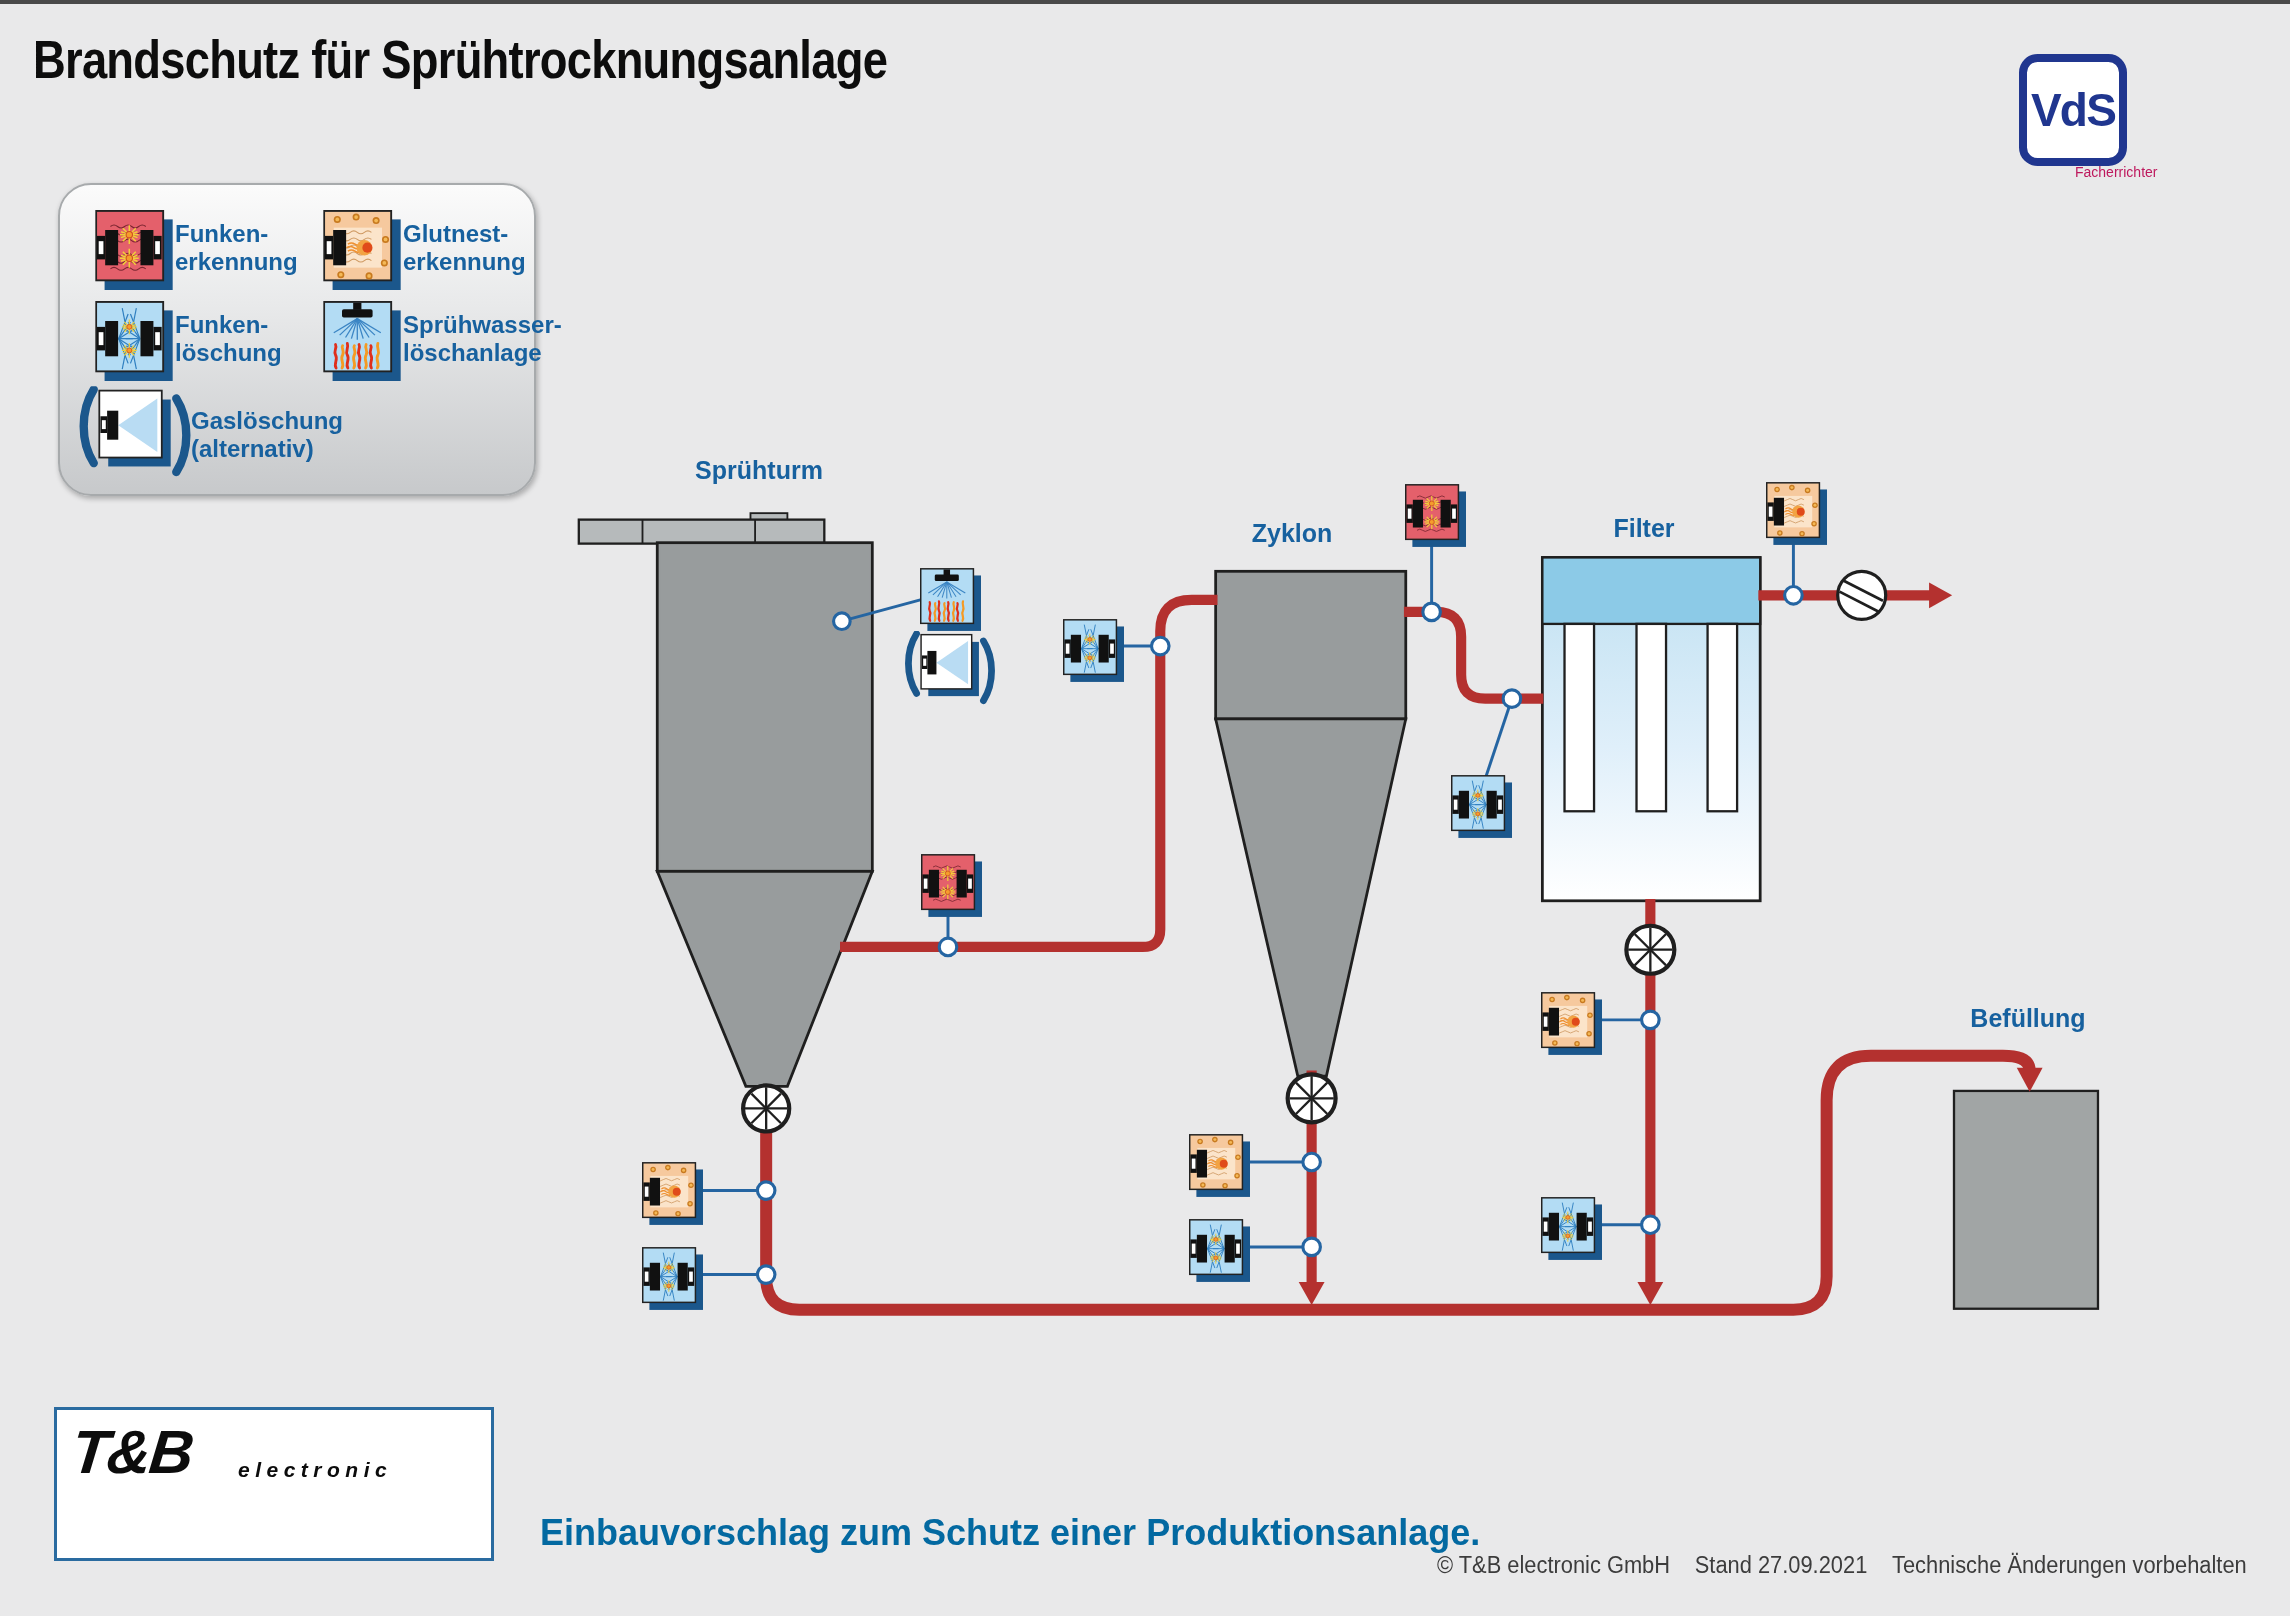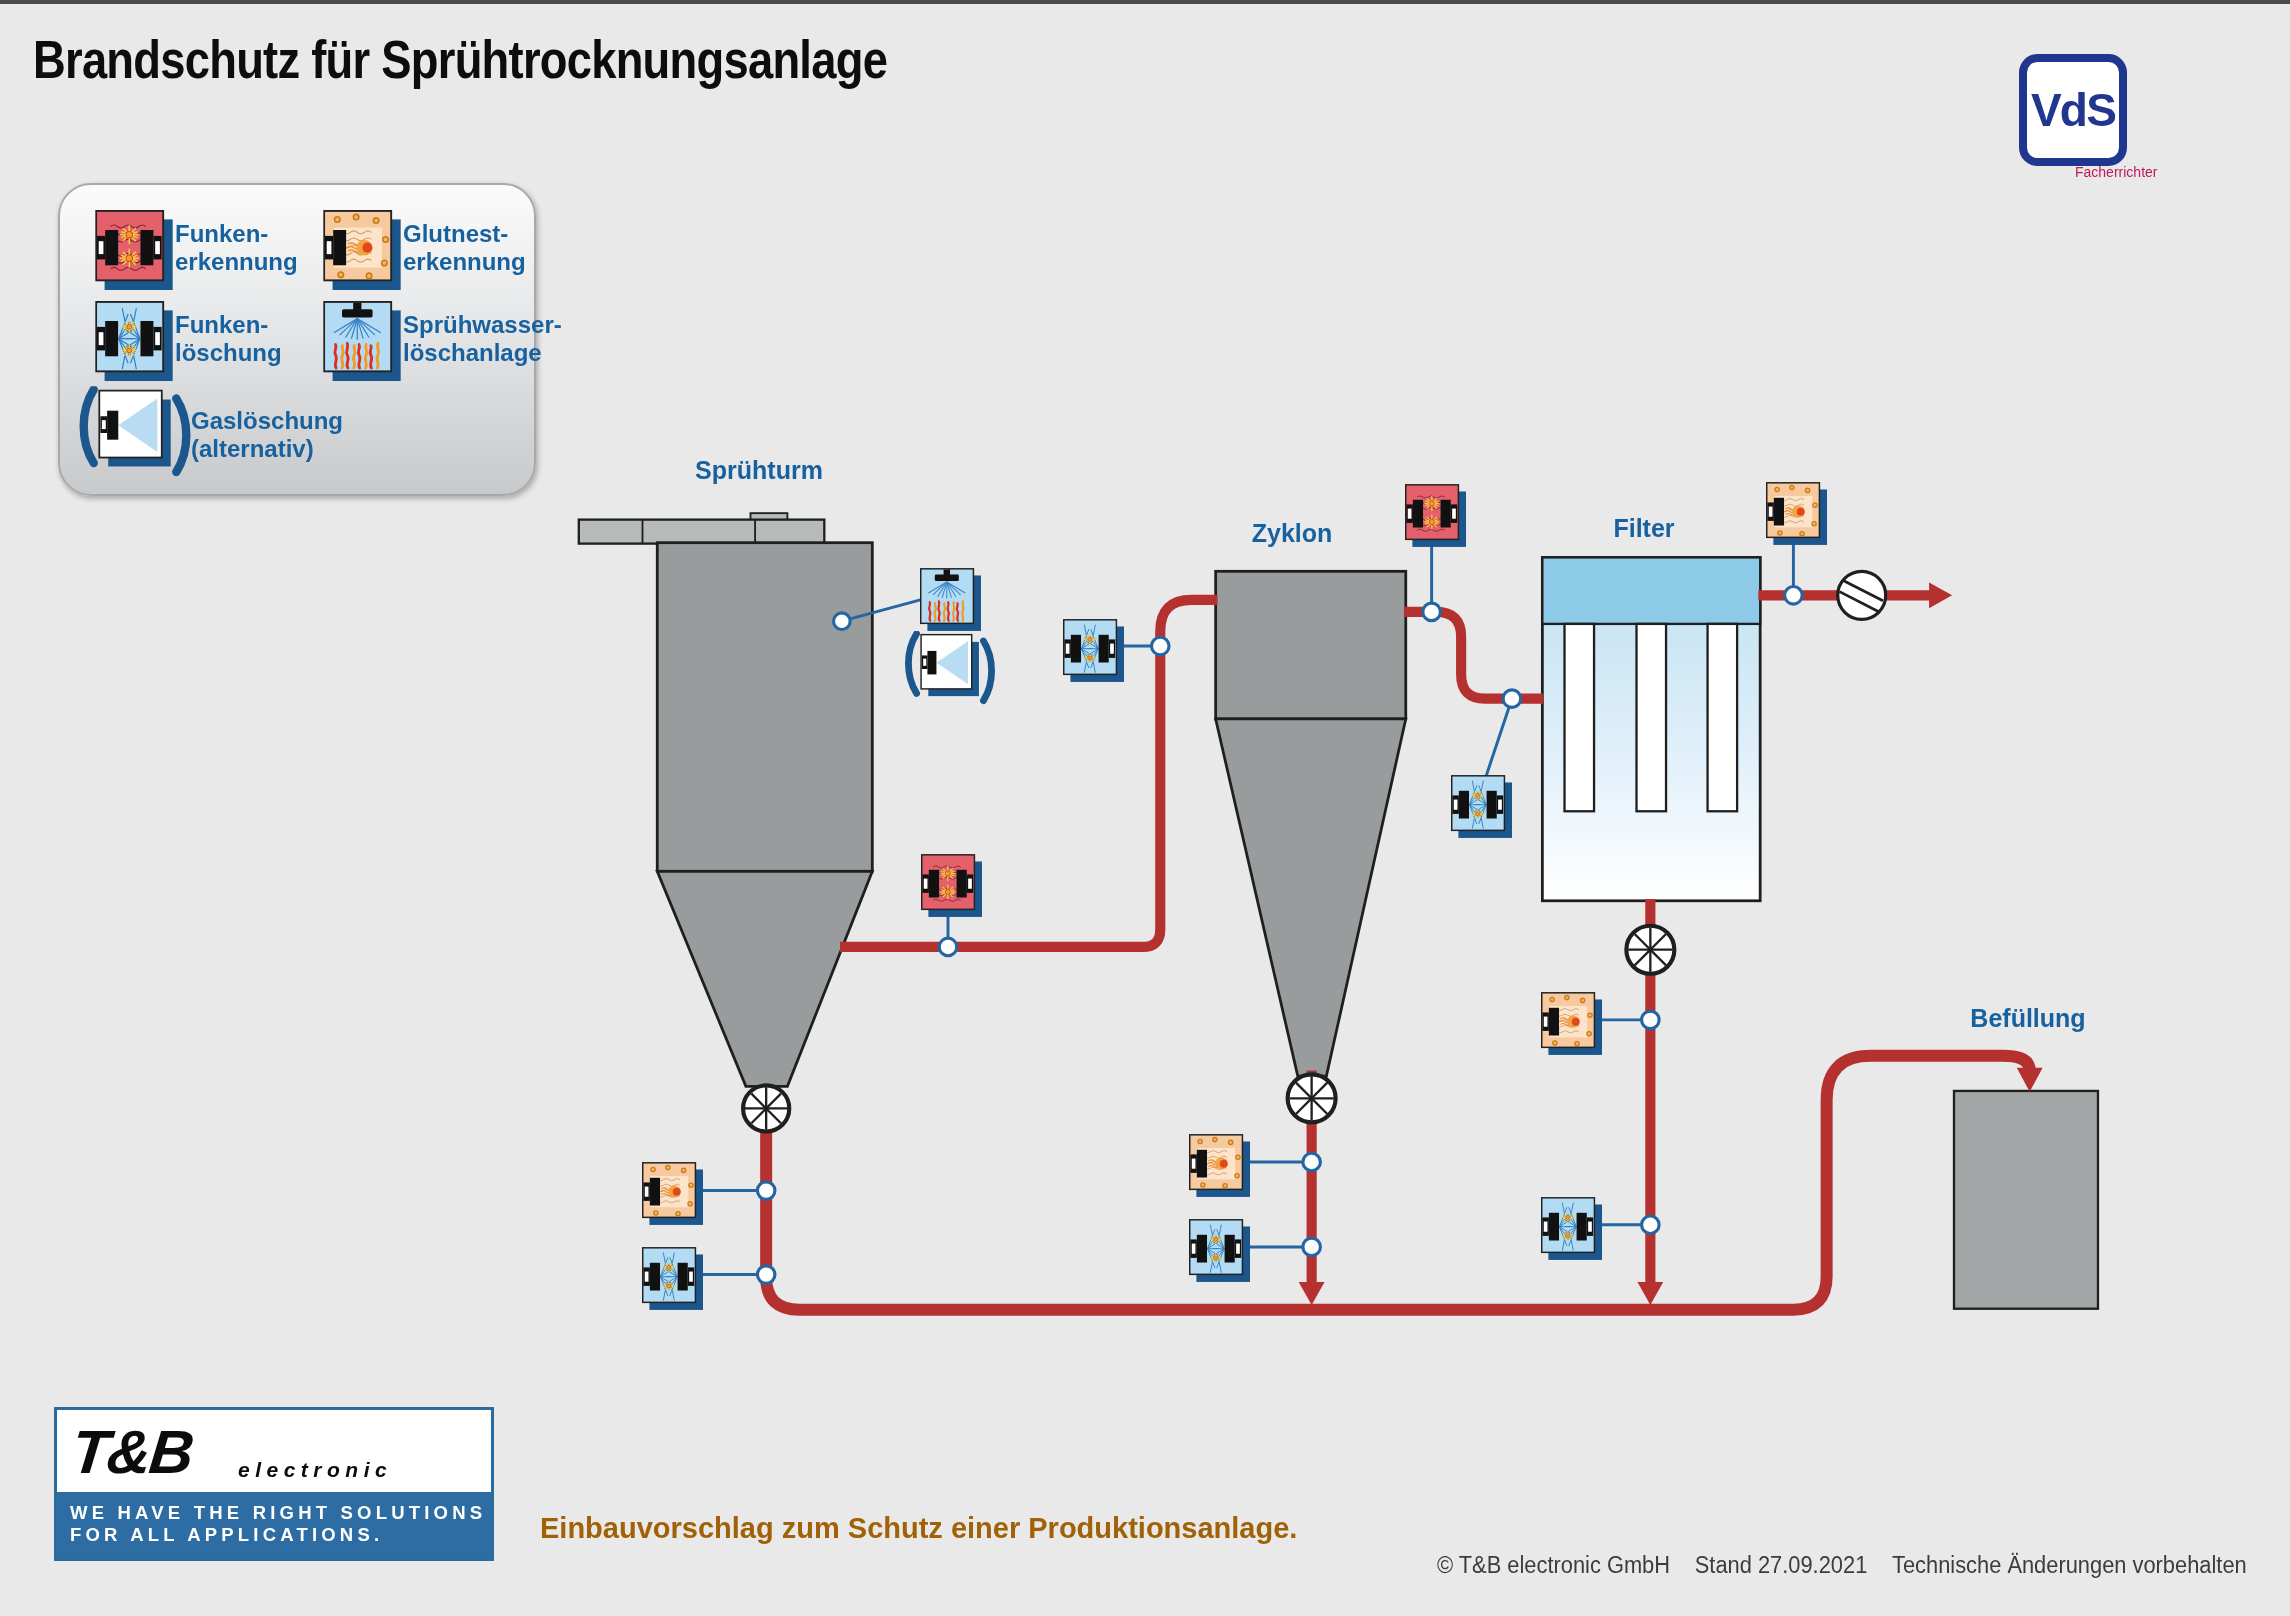--- a/index.html
+++ b/index.html
@@ -29,21 +29,21 @@
   .dlabel{position:absolute;font-size:25px;font-weight:bold;color:#17619f;text-align:center;}
   #lbl-tower{left:646px;top:456px;width:226px;}
   #lbl-cyclone{left:1218px;top:519px;width:148px;}
   #lbl-filter{left:1570px;top:514px;width:148px;}
   #lbl-filling{left:1946px;top:1004px;width:164px;}
 
   
   .sensor{position:absolute;}
 
   
-  #footer-line1,#footer-line2{position:absolute;left:540px;font-size:29px;font-weight:bold;color:#a16207;white-space:nowrap;}
+  #footer-line1,#footer-line2{position:absolute;left:540px;font-size:36px;font-weight:bold;color:#0369a1;white-space:nowrap;}
   #footer-line1{top:1512px;}
   #footer-line2{top:1547px;}
   #copyright{position:absolute;left:1437px;top:1552px;font-size:23px;color:#3c3c3c;white-space:nowrap;
              transform:scaleX(.95);transform-origin:left top;}
   #copyright span{margin-right:26px;}
 
   
   #tb-logo{position:absolute;left:54px;top:1407px;width:440px;height:154px;border:3.7px solid #2a6ba0;
            background:#fff;box-sizing:border-box;}
   #tb-band{position:absolute;left:0;bottom:0;width:100%;height:66px;background:#2e6da4;color:#fff;
@@ -437,19 +437,15 @@
     </div>
 
   <div id="footer-line1">Einbauvorschlag zum Schutz einer Produktionsanlage.</div>
   <div id="copyright">
     <span>© T&amp;B electronic GmbH</span><span>Stand 27.09.2021</span><span>Technische Änderungen vorbehalten</span>
   </div>
 
   <div id="tb-logo">
     <span id="tb-name">T&amp;B</span>
     <span id="tb-electronic">electronic</span>
-    <div id="tb-band">
-      <div>WE HAVE THE RIGHT SOLUTIONS</div>
-      <div>FOR ALL APPLICATIONS.</div>
-    </div>
   </div>
 </div>
 
 
 </body></html>

